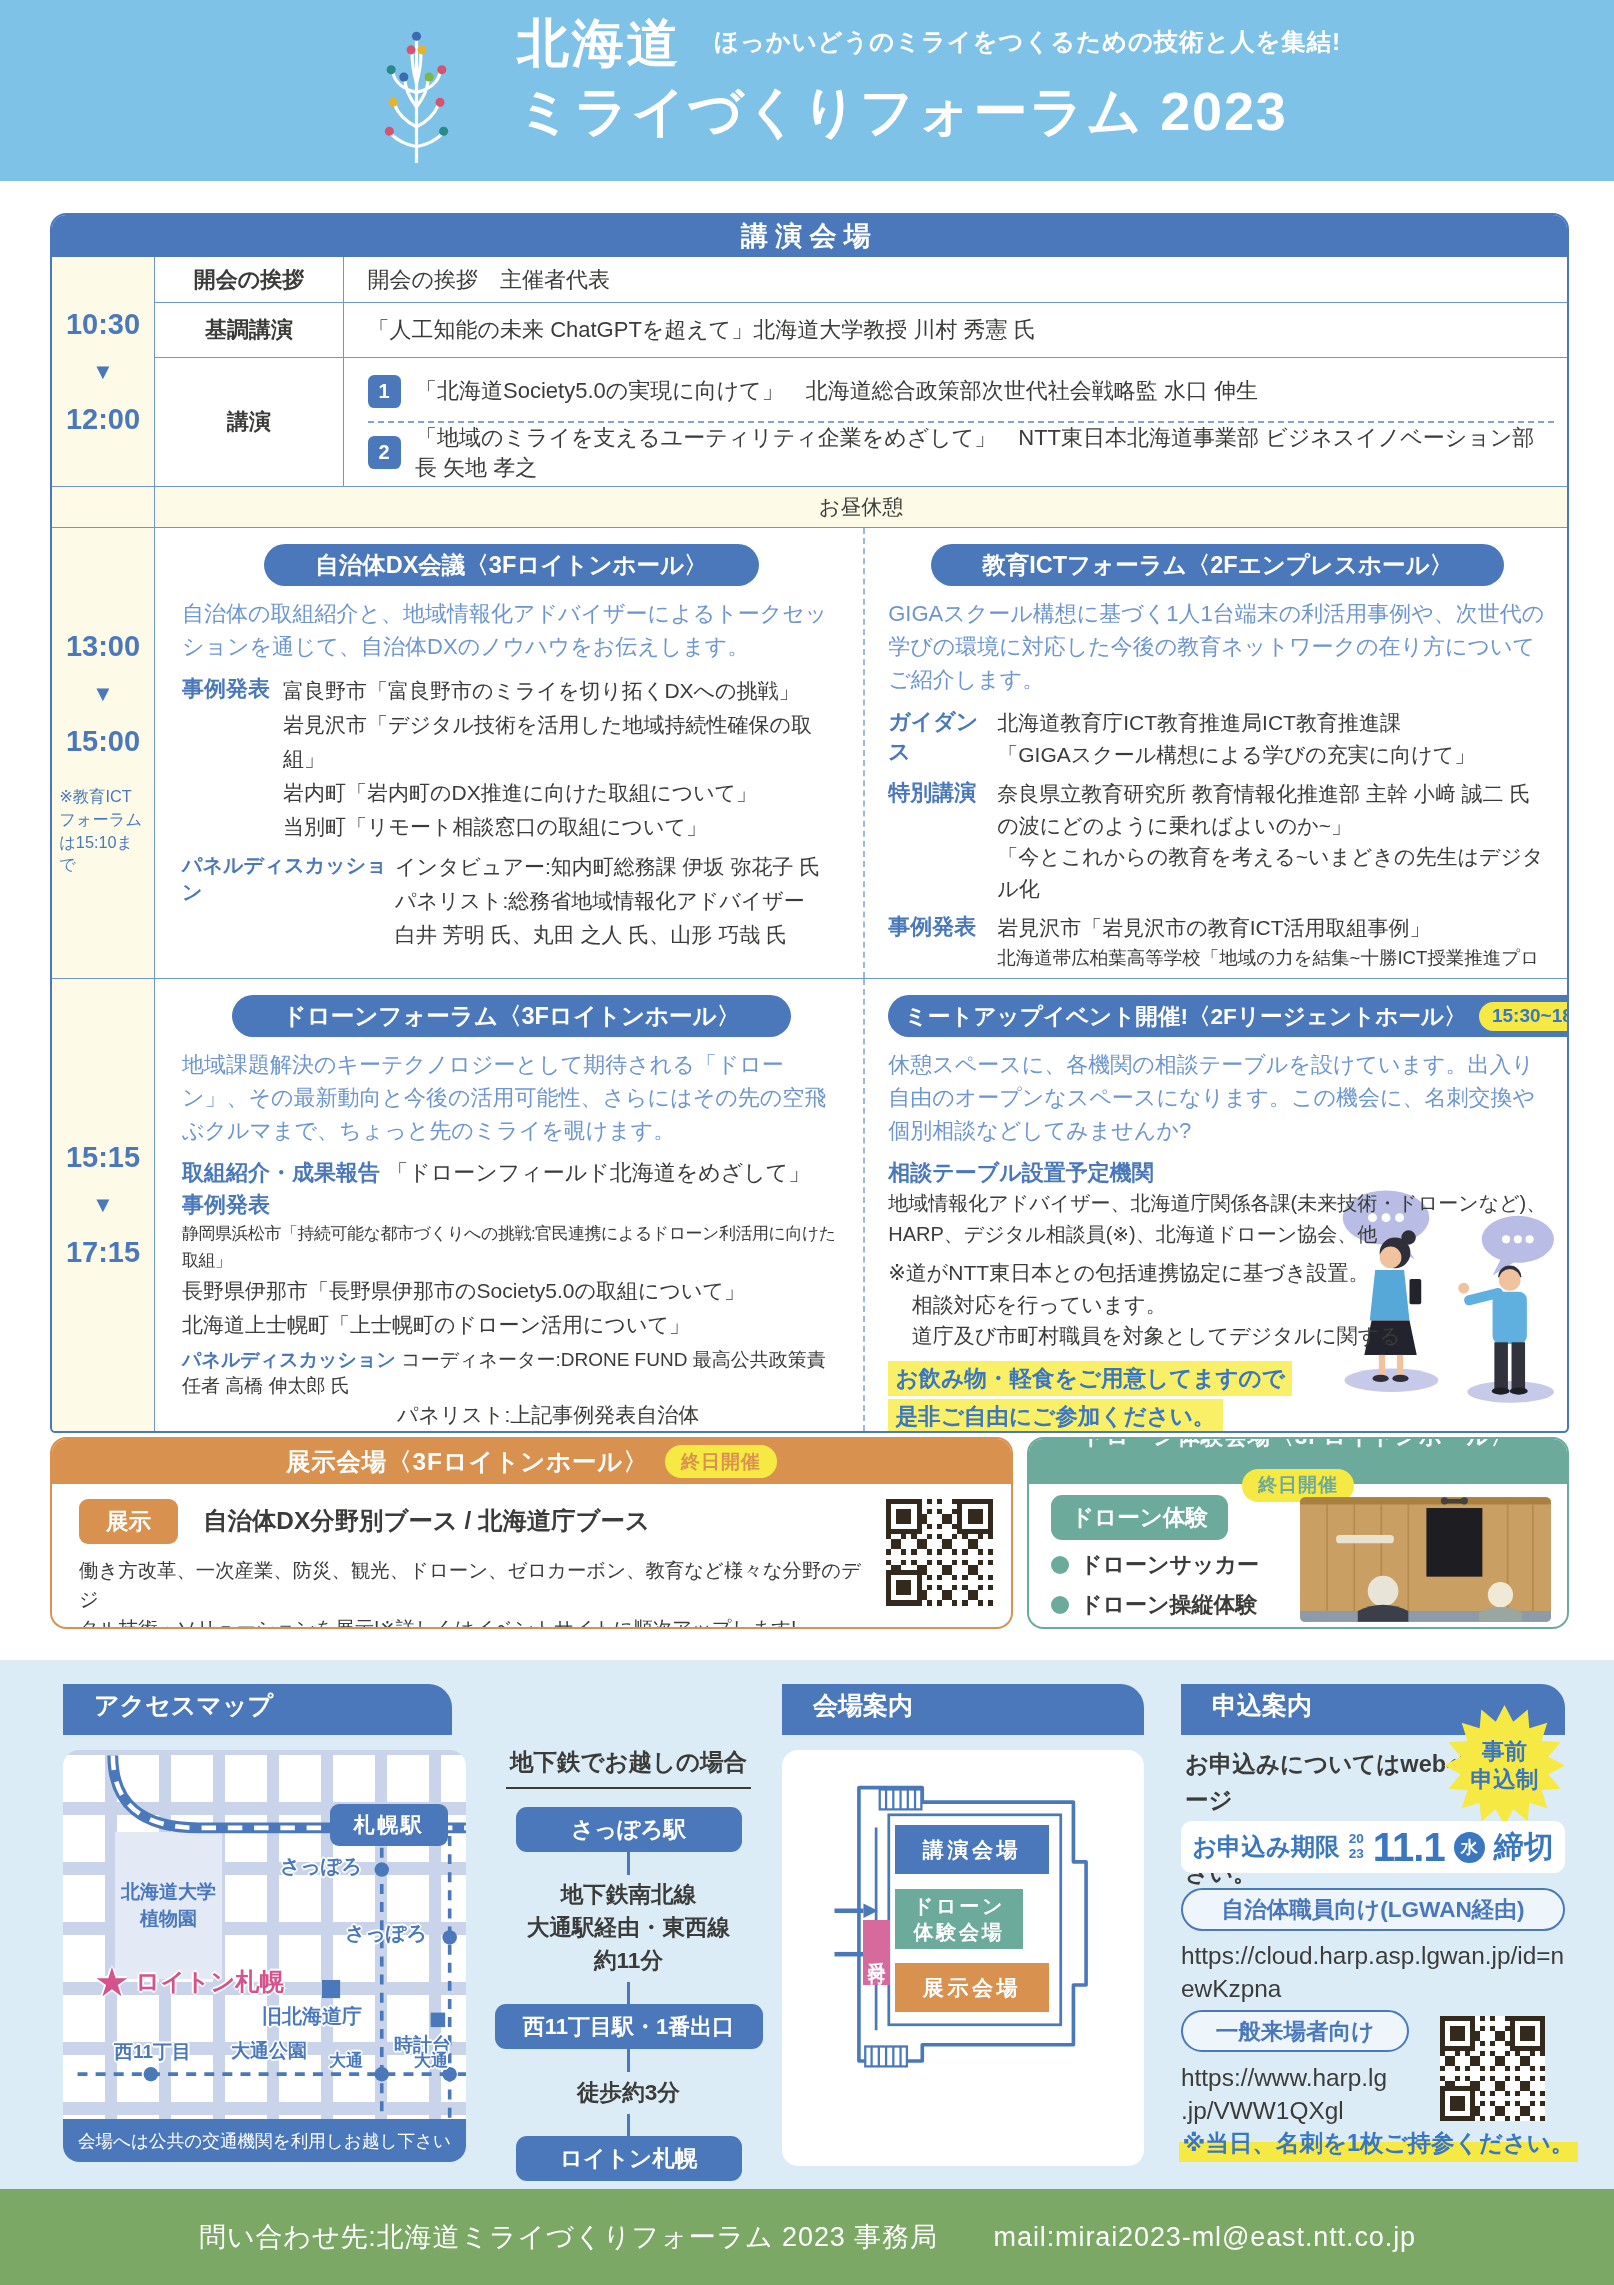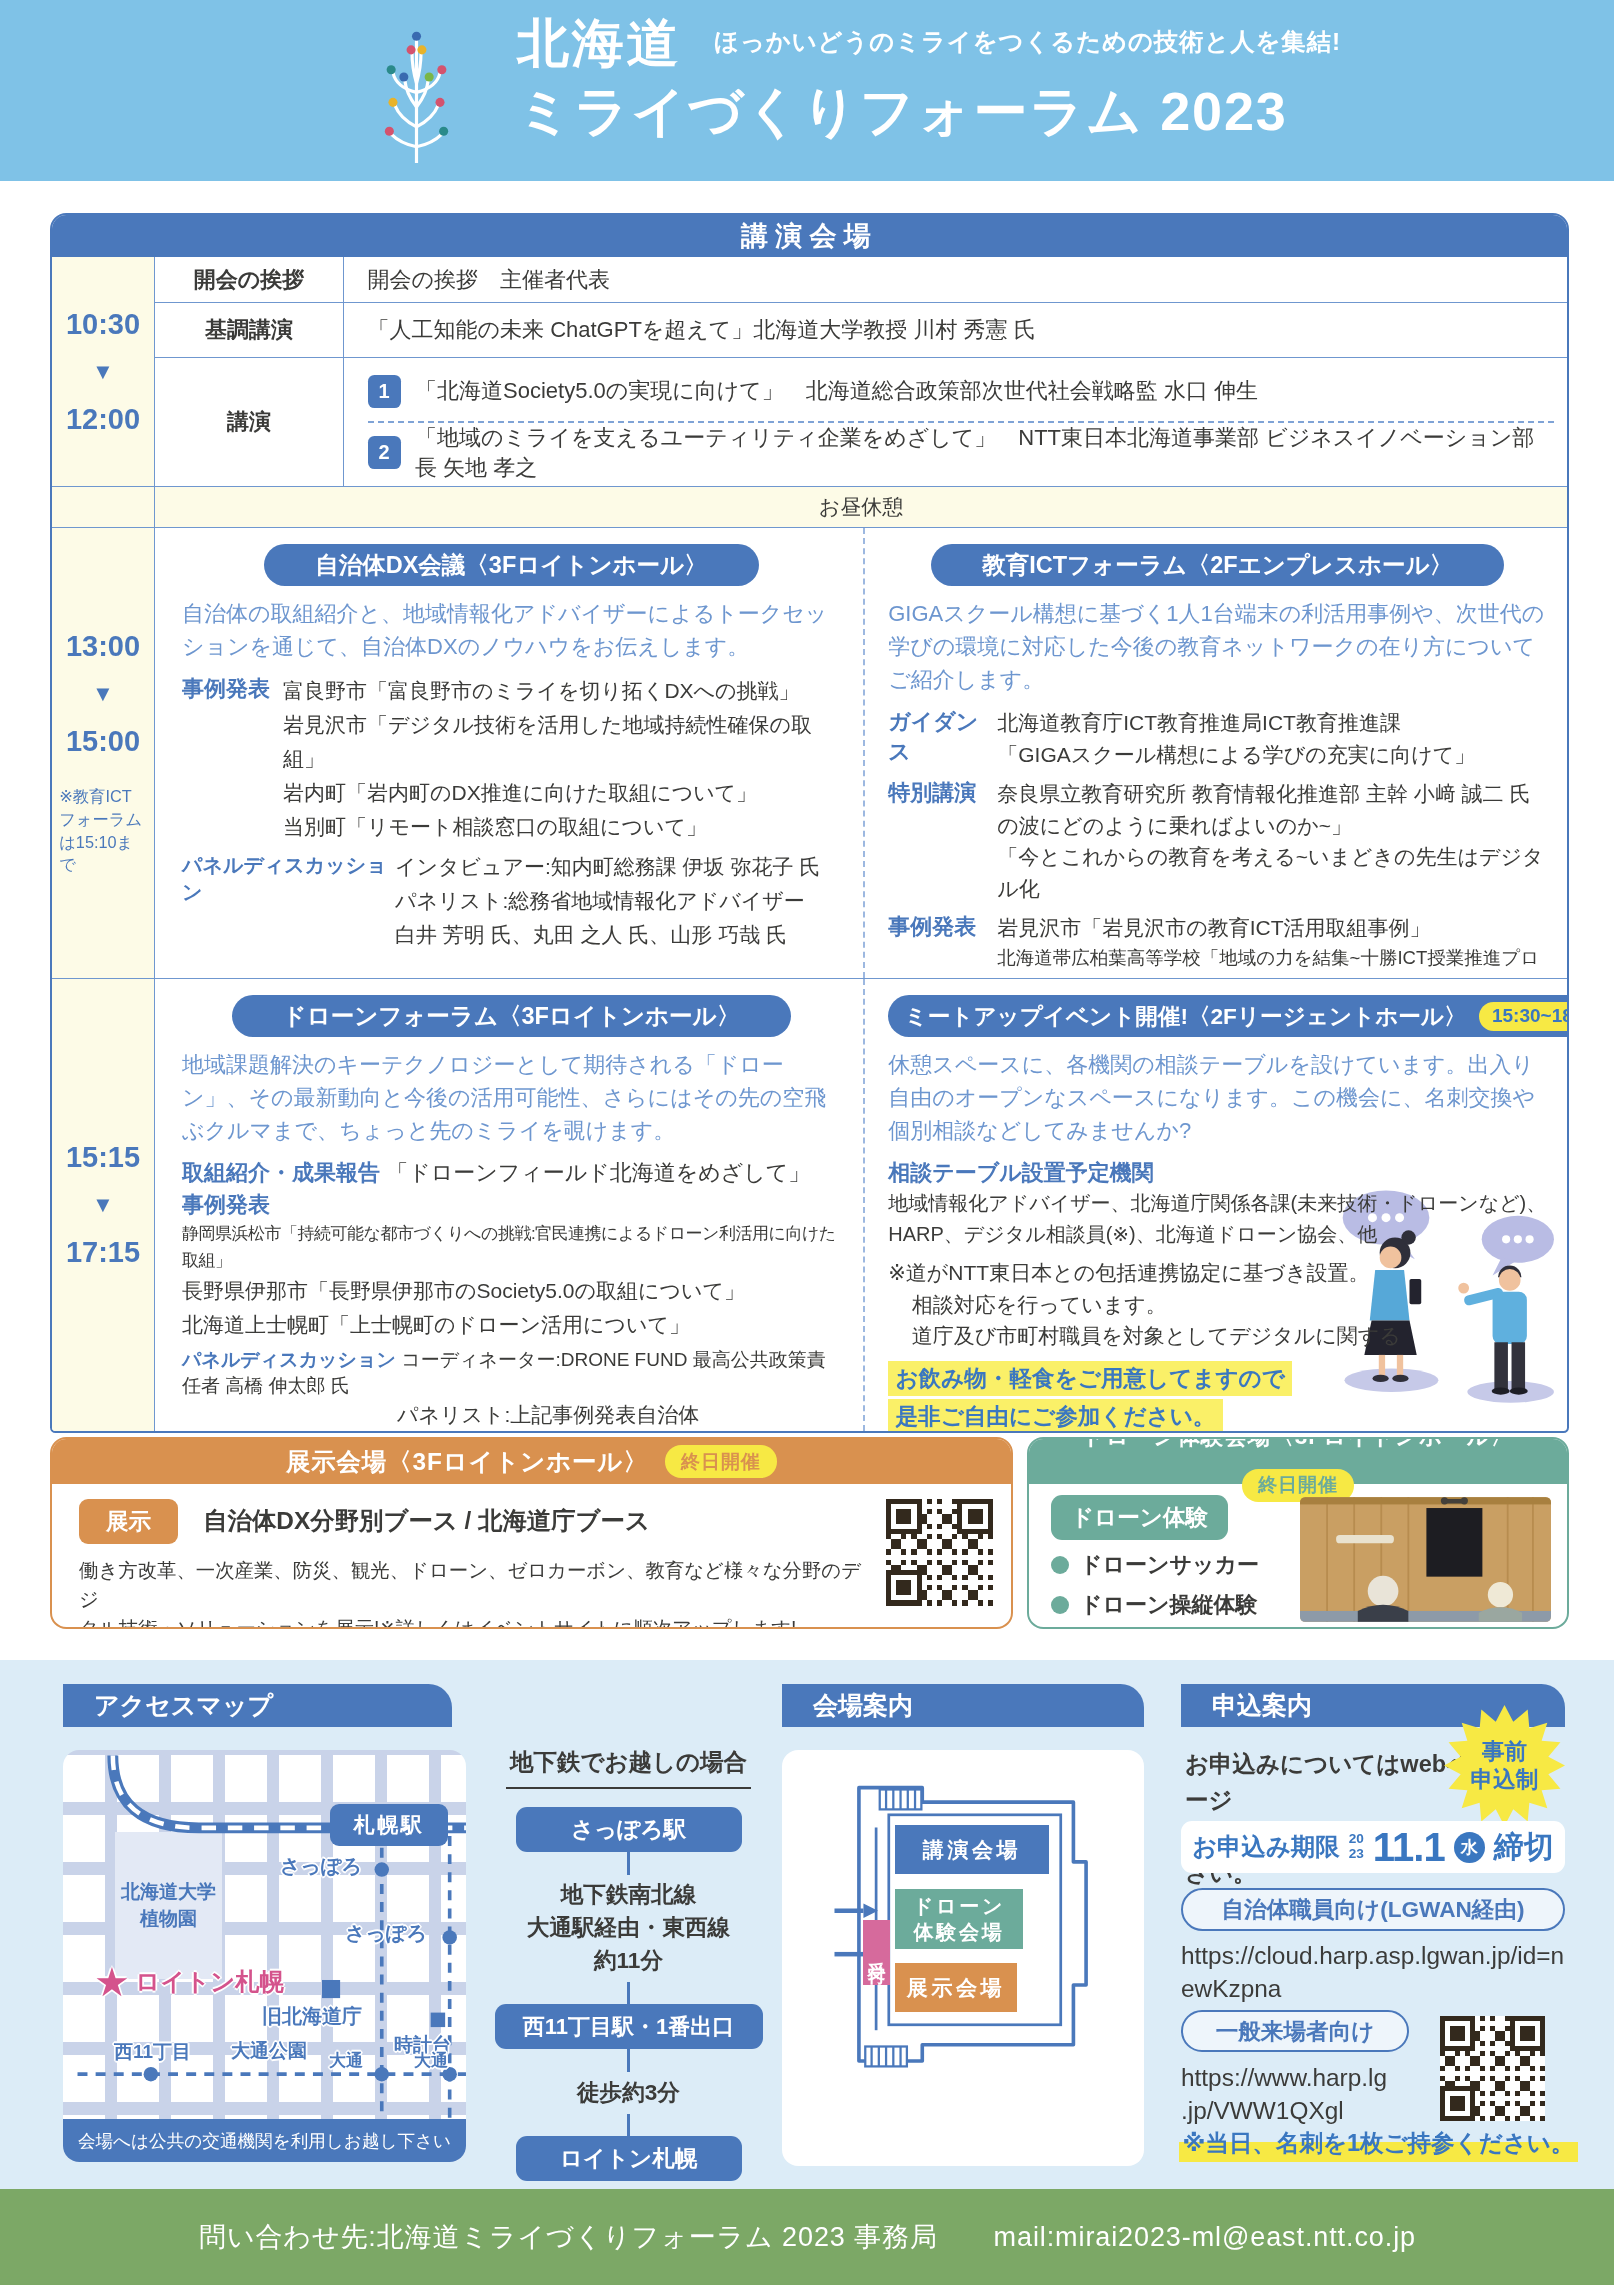--- a/index.html
+++ b/index.html
@@ -92,21 +92,21 @@
   .qr.qr-ex{position:absolute;width:107px;height:107px;right:18px;top:14.5px;}
   .dr-bd{padding:11px 16.3px 9px 22px;display:flex;gap:14.5px;}
   .dr-left{flex:1;}
   .pill-t{background:#6cab9b;color:#fff;font-size:22.6px;font-weight:bold;border-radius:11px;
           padding:7.2px 20px;width:fit-content;}
   .dr-item{display:flex;align-items:center;gap:11px;font-size:22px;font-weight:bold;margin-top:10px;}
   .dot-t{width:18px;height:18px;border-radius:50%;background:#6cab9b;flex:0 0 18px;}
   .dr-photo{width:251px;height:125px;border-radius:5.4px;overflow:hidden;flex:0 0 251px;margin-top:1.8px;}
   
   .bottom{position:absolute;left:0;top:1660px;width:1615px;height:529px;background:#dcecf7;}
-  .sec-hd{position:absolute;height:43px;background:#4a78bb;color:#fff;font-size:25px;font-weight:bold;
+  .sec-hd{position:absolute;height:51px;background:#4a78bb;color:#fff;font-size:25px;font-weight:bold;
           line-height:43px;padding-left:31px;border-radius:0 23.5px 0 0;box-sizing:border-box;}
   #hd-access{left:63px;top:24.4px;width:389px;}
   #hd-venue{left:782px;top:24.4px;width:362px;}
   #hd-apply{left:1181px;top:24.4px;width:384px;}
   .map{position:absolute;left:63px;top:90px;width:403px;height:412px;border-radius:16.3px;overflow:hidden;
        background-color:#fff;
        background-image:repeating-linear-gradient(90deg,transparent 0 42px,#c9d3e9 42px 54px),
                         repeating-linear-gradient(0deg,transparent 0 47px,#c9d3e9 47px 60px);}
   .map-park{position:absolute;left:52px;top:82px;width:107px;height:147px;background:#e3e9f5;
             display:flex;align-items:center;justify-content:center;text-align:center;font-size:19px;
@@ -132,21 +132,21 @@
   .rconn{width:3.6px;height:22.6px;background:#4a78bb;}
   .rstep{text-align:center;font-size:22.6px;font-weight:bold;line-height:1.45;padding:4.5px 0;}
   .vcard{position:absolute;left:782px;top:90px;width:362px;height:416px;background:#fff;border-radius:16.3px;}
   .plan{position:absolute;left:27px;top:25px;width:308px;height:362px;}
   .plan svg{position:absolute;left:0;top:0;}
   .room{position:absolute;color:#fff;font-weight:bold;display:flex;align-items:center;justify-content:center;
         text-align:center;}
   #room1{left:86px;top:50px;width:154px;height:49px;background:#4a78bb;font-size:21px;letter-spacing:3.6px;}
   #room2{left:86px;top:114px;width:128px;height:60px;background:#6cab9b;font-size:20px;line-height:1.3;
          flex-direction:column;letter-spacing:2.7px;}
-  #room3{left:86px;top:188px;width:122px;height:49px;background:#d9914f;font-size:21px;letter-spacing:3.6px;}
+  #room3{left:86px;top:188px;width:154px;height:49px;background:#d9914f;font-size:21px;letter-spacing:3.6px;}
   #reception{left:54px;top:145px;width:27px;height:65px;background:#d66a9c;writing-mode:vertical-rl;
              font-size:18px;letter-spacing:5.4px;}
   .apply-intro{position:absolute;left:1185px;top:86px;width:299px;font-size:23.5px;line-height:1.55;font-weight:bold;}
   .burst{position:absolute;left:1444px;top:45px;width:121px;height:121px;}
   .burst svg{position:absolute;left:0;top:0;}
   .burst-txt{position:absolute;left:0;top:0;width:121px;height:121px;display:flex;flex-direction:column;
              align-items:center;justify-content:center;color:#3a77c0;font-size:22.6px;font-weight:bold;line-height:1.2;}
   .dbox{position:absolute;left:1181px;top:161px;width:384px;height:52px;background:#fff;border-radius:11px;
         display:flex;align-items:center;justify-content:center;gap:9px;color:#3a77c0;}
   .dbox .dl{font-size:24.4px;font-weight:bold;}

